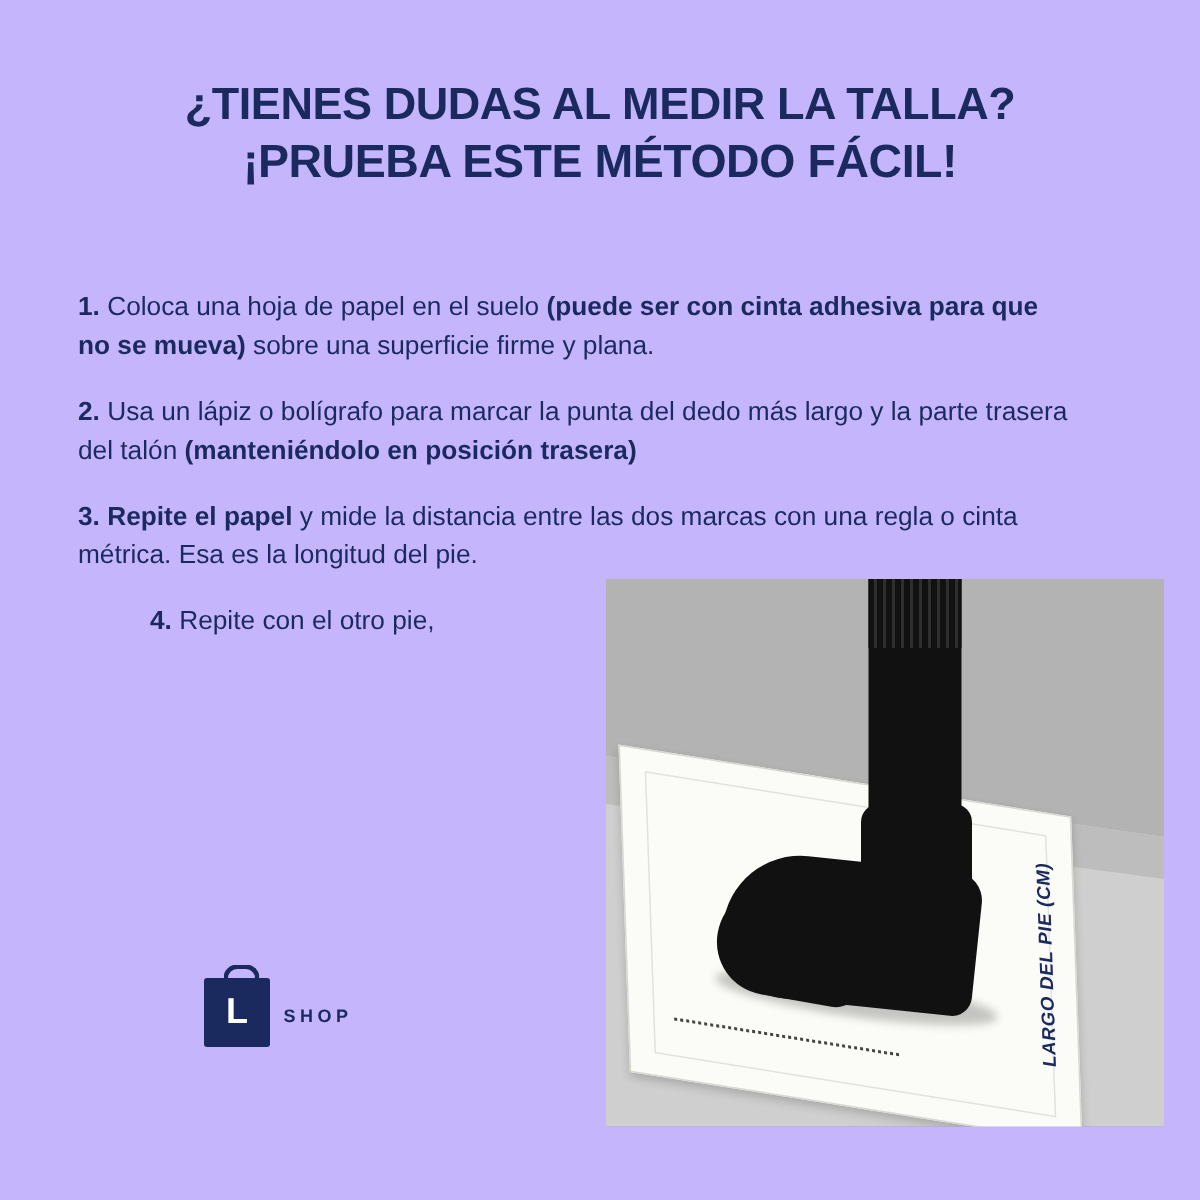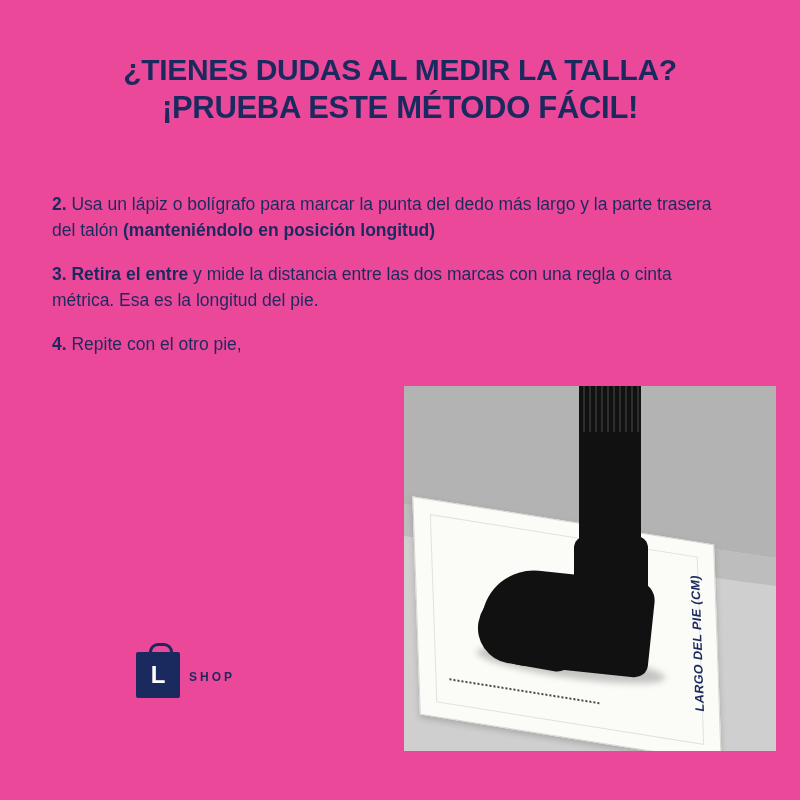--- a/index.html
+++ b/index.html
@@ -12,21 +12,21 @@
     background: #ffffff;
     font-family: "Liberation Sans", sans-serif;
     color: #1b2a5e;
     overflow: hidden;
   }
 
   .page {
     position: relative;
     width: 800px;
     height: 800px;
-    background: #ec4899;
+    background: #c4b5fd;
   }
 
   
   .heading {
     position: absolute;
     top: 52px;
     left: 0;
     width: 800px;
     text-align: center;
   }
@@ -56,21 +56,21 @@
   }
   .step {
     font-size: 17.5px;
     line-height: 1.48;
     color: #1b2a5e;
     margin-bottom: 18px;
   }
   .step:last-child { margin-bottom: 0; }
   .step .num { font-weight: bold; }
   .step b { font-weight: bold; }
-  .step-4 { width: 360px; }
+  .step-4 { width: 360px; margin-left: 48px; }
 
   
   .photo {
     position: absolute;
     left: 404px;
     top: 386px;
     width: 372px;
     height: 365px;
     overflow: hidden;
     background: #b4b4b4;
@@ -256,24 +256,27 @@
 
 <div class="page">
 
   <div class="heading">
     <p class="heading-line1">¿TIENES DUDAS AL MEDIR LA TALLA?</p>
     <p class="heading-line2">¡PRUEBA ESTE MÉTODO FÁCIL!</p>
   </div>
 
   <div class="steps">
     <div class="step">
-      <span class="num">2.</span><span> Usa un lápiz o bolígrafo para marcar la punta del dedo más largo y la parte trasera del talón </span><b>(manteniéndolo en posición longitud)</b>
+      <span class="num">1.</span><span> Coloca una hoja de papel en el suelo </span><b>(puede ser con cinta adhesiva para que no se mueva)</b><span> sobre una superficie firme y plana.</span>
     </div>
     <div class="step">
-      <span class="num">3.</span><b> Retira el entre</b><span> y mide la distancia entre las dos marcas con una regla o cinta métrica. Esa es la longitud del pie.</span>
+      <span class="num">2.</span><span> Usa un lápiz o bolígrafo para marcar la punta del dedo más largo y la parte trasera del talón </span><b>(manteniéndolo en posición trasera)</b>
+    </div>
+    <div class="step">
+      <span class="num">3.</span><b> Repite el papel</b><span> y mide la distancia entre las dos marcas con una regla o cinta métrica. Esa es la longitud del pie.</span>
     </div>
     <div class="step step-4">
       <span class="num">4.</span><span> Repite con el otro pie,</span><br>
     </div>
   </div>
 
   <div class="photo">
     <div class="wall"></div>
     <div class="floor"></div>
     <div class="floor-dark"></div>

